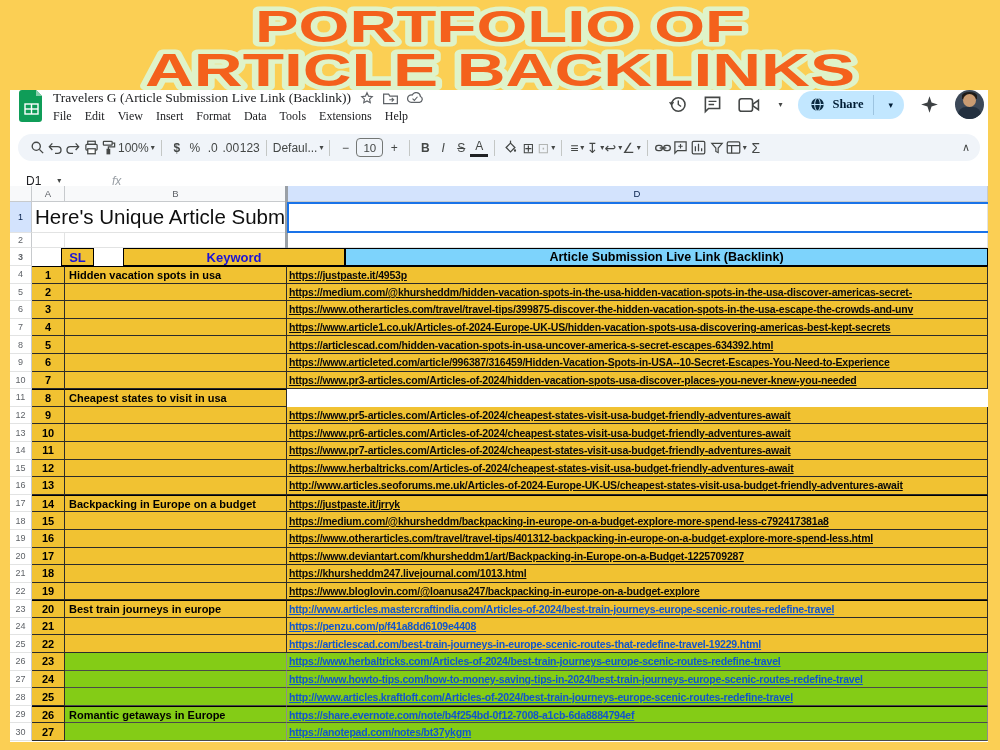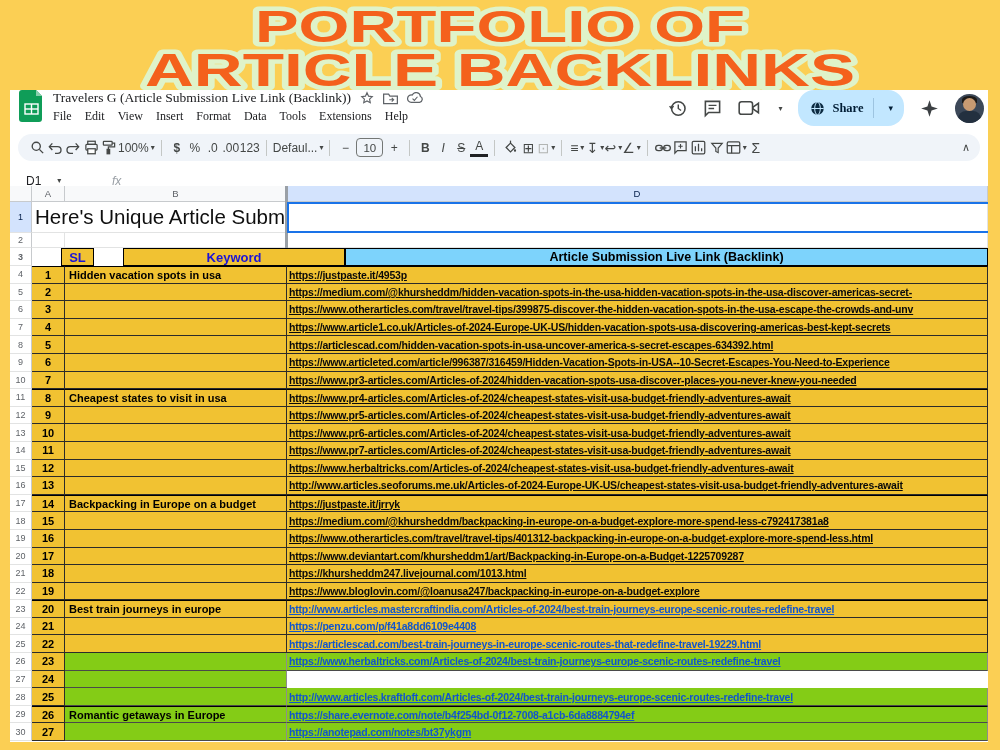--- a/index.html
+++ b/index.html
@@ -16,21 +16,21 @@
   
   .topbar{position:absolute;left:0;top:0;width:100%;height:44px;display:flex;align-items:flex-start;font-family:Liberation Serif, serif;}
   .sheets-logo{margin-left:9px;flex:0 0 auto;}
   .title-block{margin-left:9px;display:flex;flex-direction:column;justify-content:center;}
   .title-row{display:flex;align-items:center;gap:9px;}
   .doc-title{font-size:13.5px;color:#202124;white-space:nowrap;}
   .menus{display:flex;gap:13px;margin-top:3px;}
   .menu-item{font-size:12px;color:#202124;cursor:pointer;}
   .topbar-right{margin-left:auto;display:flex;align-items:center;gap:16px;padding-right:4px;}
   .icon-btn{display:flex;align-items:center;justify-content:center;cursor:pointer;}
-  .share-pill{display:flex;align-items:center;background:#c2e7ff;border-radius:16px;height:36px;
+  .share-pill{display:flex;align-items:center;background:#c2e7ff;border-radius:16px;height:28px;
               padding:0 4px 0 12px;gap:7px;cursor:pointer;}
   .share-label{font-size:12.5px;font-weight:bold;color:#001d35;}
   .share-divider{width:1px;height:20px;background:#9dc4e0;margin-left:3px;}
   .share-caret{font-size:9px;color:#001d35;padding:0 7px;}
   .avatar{width:29px;height:29px;border-radius:50%;overflow:hidden;position:relative;background:#3c4858;flex:0 0 auto;}
   .avatar .face{position:absolute;left:8px;top:4px;width:13px;height:13px;border-radius:50%;background:#c99b72;}
   .avatar .hair{position:absolute;left:7px;top:2px;width:15px;height:7px;border-radius:50% 50% 0 0;background:#1d1a18;}
   .avatar .suit{position:absolute;left:3px;top:17px;width:23px;height:12px;border-radius:8px 8px 0 0;background:#23303f;}
 
   
@@ -419,23 +419,20 @@
           <div class="cell sl yellow">7</div>
           <div class="cell kw yellow"></div>
           <div class="cell linkcell yellow">
             <div class="lnk black">https://www.pr3-articles.com/Articles-of-2024/hidden-vacation-spots-usa-discover-places-you-never-knew-you-needed</div>
           </div>
         </div>
         <div class="row gs">
           <div class="cell num">11</div>
           <div class="cell sl yellow">8</div>
           <div class="cell kw yellow">Cheapest states to visit in usa</div>
-          <div class="cell linkcell yellow">
-            <div class="lnk black">https://www.pr4-articles.com/Articles-of-2024/cheapest-states-visit-usa-budget-friendly-adventures-await</div>
-          </div>
         </div>
         <div class="row">
           <div class="cell num">12</div>
           <div class="cell sl yellow">9</div>
           <div class="cell kw yellow"></div>
           <div class="cell linkcell yellow">
             <div class="lnk black">https://www.pr5-articles.com/Articles-of-2024/cheapest-states-visit-usa-budget-friendly-adventures-await</div>
           </div>
         </div>
         <div class="row">
@@ -547,20 +544,23 @@
           <div class="cell sl yellow">23</div>
           <div class="cell kw whitec"></div>
           <div class="cell linkcell whitec">
             <div class="lnk blue">https://www.herbaltricks.com/Articles-of-2024/best-train-journeys-europe-scenic-routes-redefine-travel</div>
           </div>
         </div>
         <div class="row">
           <div class="cell num">27</div>
           <div class="cell sl yellow">24</div>
           <div class="cell kw whitec"></div>
+          <div class="cell linkcell whitec">
+            <div class="lnk blue">https://www.howto-tips.com/how-to-money-saving-tips-in-2024/best-train-journeys-europe-scenic-routes-redefine-travel</div>
+          </div>
         </div>
         <div class="row">
           <div class="cell num">28</div>
           <div class="cell sl yellow">25</div>
           <div class="cell kw whitec"></div>
           <div class="cell linkcell whitec">
             <div class="lnk blue">http://www.articles.kraftloft.com/Articles-of-2024/best-train-journeys-europe-scenic-routes-redefine-travel</div>
           </div>
         </div>
         <div class="row gs">

